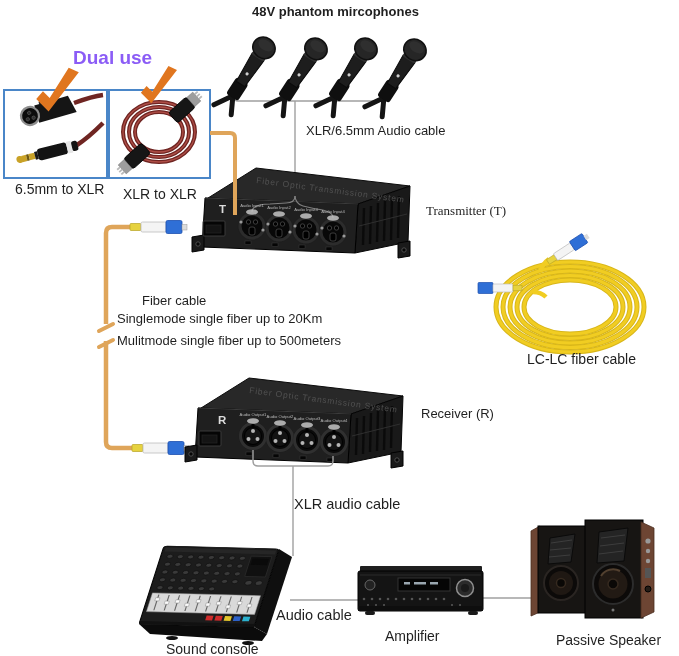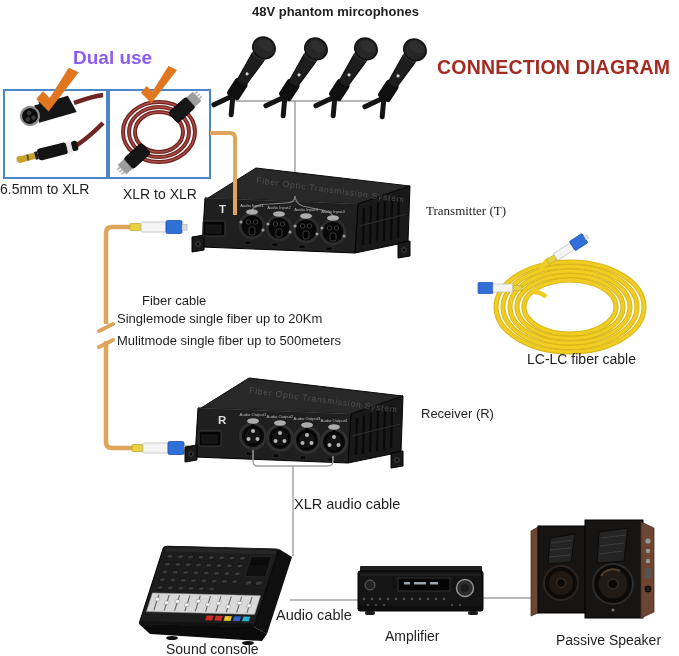--- a/index.html
+++ b/index.html
@@ -469,24 +469,24 @@
     <line x1="599" y1="554" x2="623" y2="551" stroke="#3d3d3d" stroke-width="1"></line>
     <circle cx="613" cy="584" r="20" fill="#0c0a09" stroke="#2c2c2c" stroke-width="2"></circle>
     <circle cx="613" cy="584" r="14.5" fill="#221a14"></circle>
     <path d="M601,576 A14.5,14.5 0 0 1 620,571" fill="none" stroke="#52402f" stroke-width="2"></path>
     <circle cx="613" cy="584" r="5" fill="#0a0806" stroke="#35291f" stroke-width="1.5"></circle>
     <circle cx="613" cy="610" r="1.5" fill="#777"></circle>
   </g>
 </svg>
 
 <div class="lbl" style="left:252px;top:5px;font-weight:bold;">48V phantom mircophones</div>
-<div class="title">CONNECTION DIAGRAM</div>
 <div class="lbl bold19" style="left:73px;top:47px;">Dual use</div>
-<div class="lbl s14" style="left:0;top:181px;text-align:right;">6.5mm to XLR</div>
+<div class="lbl s14" style="left:15px;top:181px;text-align:right;">6.5mm to XLR</div>
 <div class="lbl s14" style="left:123px;top:186px;">XLR to XLR</div>
+<div class="lbl" style="left:306px;top:124px;">XLR/6.5mm Audio cable</div>
 <div class="lbl" style="left:426px;top:204px;font-family:Liberation Serif, serif;">Transmitter (T)</div>
 <div class="lbl" style="left:118px;top:294px;margin-left:24px;">Fiber cable</div>
 <div class="lbl" style="left:117px;top:312px;">Singlemode single fiber up to 20Km</div>
 <div class="lbl" style="left:117px;top:334px;">Mulitmode single fiber up to 500meters</div>
 <div class="lbl s14" style="left:527px;top:351px;">LC-LC fiber cable</div>
 <div class="lbl" style="left:421px;top:407px;">Receiver (R)</div>
 <div class="lbl s145" style="left:294px;top:496px;">XLR audio cable</div>
 <div class="lbl s145" style="left:276px;top:607px;">Audio cable</div>
 <div class="lbl s14" style="left:166px;top:641px;">Sound console</div>
 <div class="lbl s14" style="left:385px;top:628px;">Amplifier</div>

